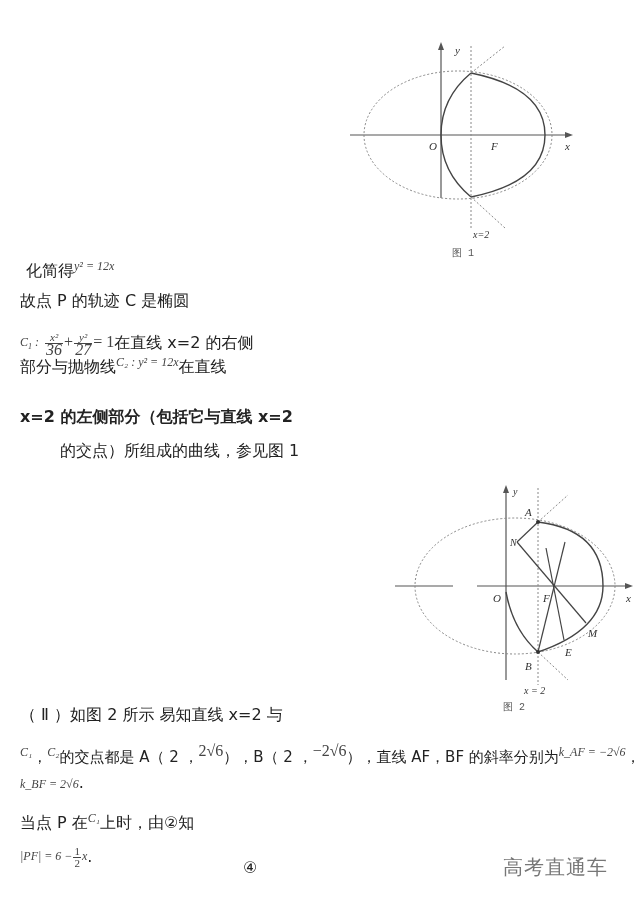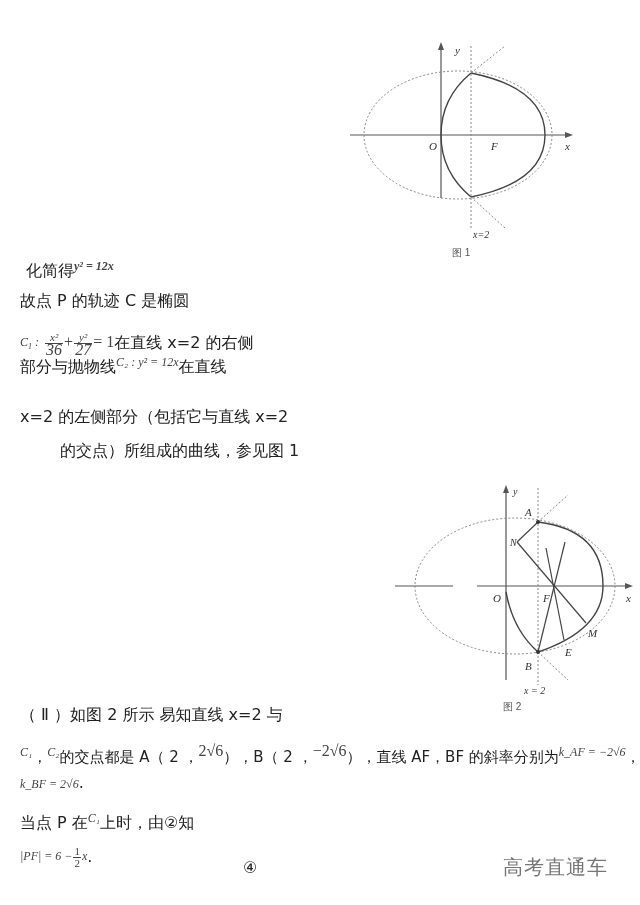--- a/index.html
+++ b/index.html
@@ -6,21 +6,21 @@
   body { width: 640px; height: 905px; position: relative; overflow: hidden;
          font-family: "DejaVu Sans", "Liberation Sans", sans-serif; color: #1a1a1a; }
   .abs { position: absolute; }
   .line { position: absolute; font-size: 16px; line-height: 20px; white-space: nowrap; color: #222; }
   .math { font-family: "Liberation Serif", "DejaVu Serif", serif; font-style: italic; font-size: 12px; color: #444; }
   .math-up { font-family: "Liberation Serif", "DejaVu Serif", serif; font-size: 16px; color: #444; }
   .frac { display: inline-block; vertical-align: middle; text-align: center; font-size: 11px; line-height: 11px; margin: 0 1px; }
   .frac .num { display: block; border-bottom: 1px solid #444; padding: 0 1px; }
   .frac .den { display: block; padding: 0 1px; }
   .sub { font-size: 8px; vertical-align: sub; }
-  .caption { font-family: Liberation Sans, sans-serif; font-size: 10px; color: #555; }
+  .caption { font-family: Liberation Mono, monospace; font-size: 10px; color: #555; }
   .watermark { font-size: 20px; color: #777; letter-spacing: 1px; }
   .circled { font-size: 16px; color: #222; }
   svg text { font-family: "Liberation Serif", "DejaVu Serif", serif; font-style: italic; fill: #333; }
 </style>
 </head>
 <body>
 
 <div class="abs" style="left:345px; top:38px; width:240px; height:225px;">
   <svg width="240" height="225" viewBox="0 0 240 225">
 
@@ -43,35 +43,35 @@
     <text x="110" y="16" font-size="11">y</text>
     <text x="220" y="112" font-size="11">x</text>
     <text x="84" y="112" font-size="11">O</text>
     <text x="146" y="112" font-size="11">F</text>
     <text x="128" y="200" font-size="10">x=2</text>
   </svg>
   <div class="abs caption" style="left:107px; top:208px;">图 1</div>
 </div>
 
 <div class="line" style="left:26px; top:256px;">
-  <span>化简得</span><span class="math" style="vertical-align:super;font-weight:bold;">y² = 12x</span>
+  <span>化简得</span><span class="math" style="vertical-align:super;">y² = 12x</span>
 </div>
 
 <div class="line" style="left:20px; top:291px;">故点 P 的轨迹 C 是椭圆</div>
 
 <div class="line" style="left:20px; top:332px;">
   <span class="math" style="vertical-align:top;"><span>C</span><span class="sub">1</span> :</span>
   <span class="frac math"><span class="num">x²</span><span class="den math-up">36</span></span><span class="math-up" style="vertical-align:top;">+</span><span class="frac math"><span class="num">y²</span><span class="den math-up">27</span></span><span class="math-up" style="vertical-align:top;">= 1</span><span>在直线 x=2 的右侧</span>
 </div>
 
 <div class="line" style="left:20px; top:352px;">
   <span>部分与抛物线</span><span class="math" style="vertical-align:super;">C₂ : y² = 12x</span><span>在直线</span>
 </div>
 
-<div class="line" style="left:20px; top:407px;">x=2 的左侧部分（包括它与直线 x=2</div>
+<div class="line" style="left:20px; top:407px;font-weight:bold;">x=2 的左侧部分（包括它与直线 x=2</div>
 <div class="line" style="left:20px; top:441px;margin-left:40px;">的交点）所组成的曲线，参见图 1</div>
 
 <div class="abs" style="left:393px; top:480px; width:247px; height:235px;">
   <svg width="247" height="235" viewBox="0 0 247 235">
 
     <line x1="2" y1="106" x2="60" y2="106" stroke="#555" stroke-width="1.2"></line>
     <line x1="84" y1="106" x2="237" y2="106" stroke="#555" stroke-width="1.2"></line>
     <polygon points="240,106 232,103 232,109" fill="#555"></polygon>
 
     <line x1="113" y1="200" x2="113" y2="10" stroke="#555" stroke-width="1.2"></line>

